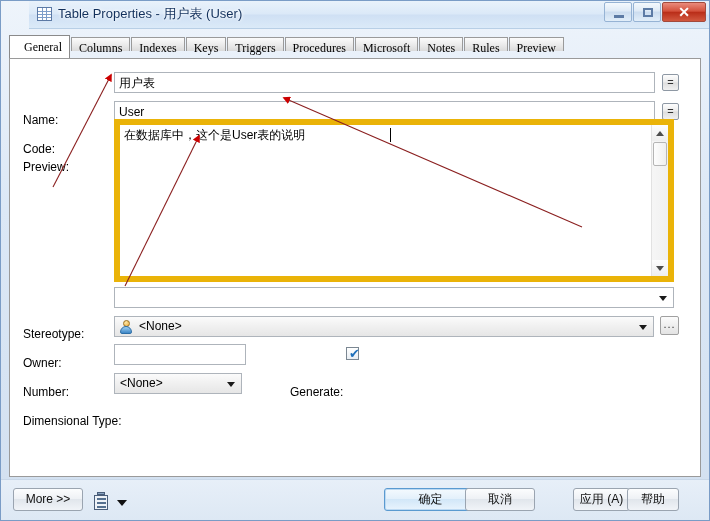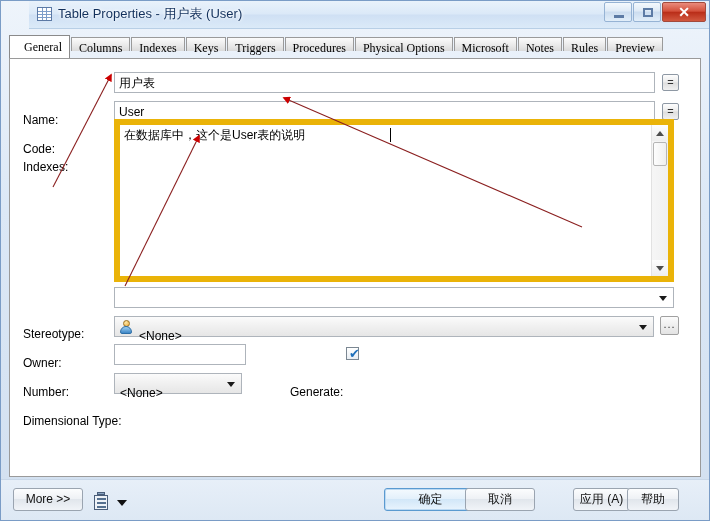--- a/index.html
+++ b/index.html
@@ -124,21 +124,21 @@
   .vscroll .arr.down .gl{border-top:5px solid #4d4d4d;}
   .vscroll .thumb{
     position:absolute;left:1px;top:17px;width:14px;height:24px;box-sizing:border-box;
     border:1px solid #b5b5b5;border-radius:2px;
     background:linear-gradient(90deg,#fdfdfd,#efefef);
   }
   
   .combo{
     position:absolute;box-sizing:border-box;
     border:1px solid #aeb4bb;background:#fff;
-    font-size:12px;line-height:18px;color:#000;padding:10px 20px 1px 5px;cursor:default;
+    font-size:12px;line-height:18px;color:#000;padding:0 20px 1px 5px;cursor:default;
   }
   .combo.gray{
     background:linear-gradient(180deg,#fbfbfb 0%,#f0f0f0 50%,#e6e6e6 100%);
   }
   .combo .arrow{
     position:absolute;right:6px;top:50%;margin-top:-2px;width:0;height:0;
     border-left:4px solid transparent;border-right:4px solid transparent;
     border-top:5px solid #1a1a1a;
   }
   .ownericon{
@@ -233,38 +233,37 @@
     </div>
   </div>
 
   <div class="tabstrip">
     <div class="tab active">General</div>
     <div class="tab">Columns</div>
     <div class="tab">Indexes</div>
     <div class="tab">Keys</div>
     <div class="tab">Triggers</div>
     <div class="tab">Procedures</div>
-    <div class="tab">Physical Options</div>
     <div class="tab">Microsoft</div>
     <div class="tab">Notes</div>
     <div class="tab">Rules</div>
     <div class="tab">Preview</div>
   </div>
 
   <div class="tabpage">
 
     <div class="lbl" style="left:13px;top:18px;">Name:</div>
     <div class="tfield" style="left:104px;top:13px;width:541px;height:21px;" placeholder="">用户表</div>
     <div class="eqbtn" style="left:652px;top:15px;">=</div>
 
     <div class="lbl" style="left:13px;top:47px;">Code:</div>
     <div class="tfield" style="left:104px;top:42px;width:541px;height:21px;" placeholder="">User</div>
     <div class="eqbtn" style="left:652px;top:44px;">=</div>
 
-    <div class="lbl" style="left:13px;top:65px;">Indexes:</div>
+    <div class="lbl" style="left:13px;top:65px;">Preview:</div>
     <div class="commentbox" style="left:104px;top:60px;width:560px;height:163px;">
       <div class="commenttext">在数据库中，这个是User表的说明</div>
       <div class="caret" style="left:270px;top:3px;height:14px;"></div>
       <div class="vscroll">
         <div class="arr up">
             <span class="gl"></span>
           </div>
         <div class="thumb"></div>
         <div class="arr down">
             <span class="gl"></span>

